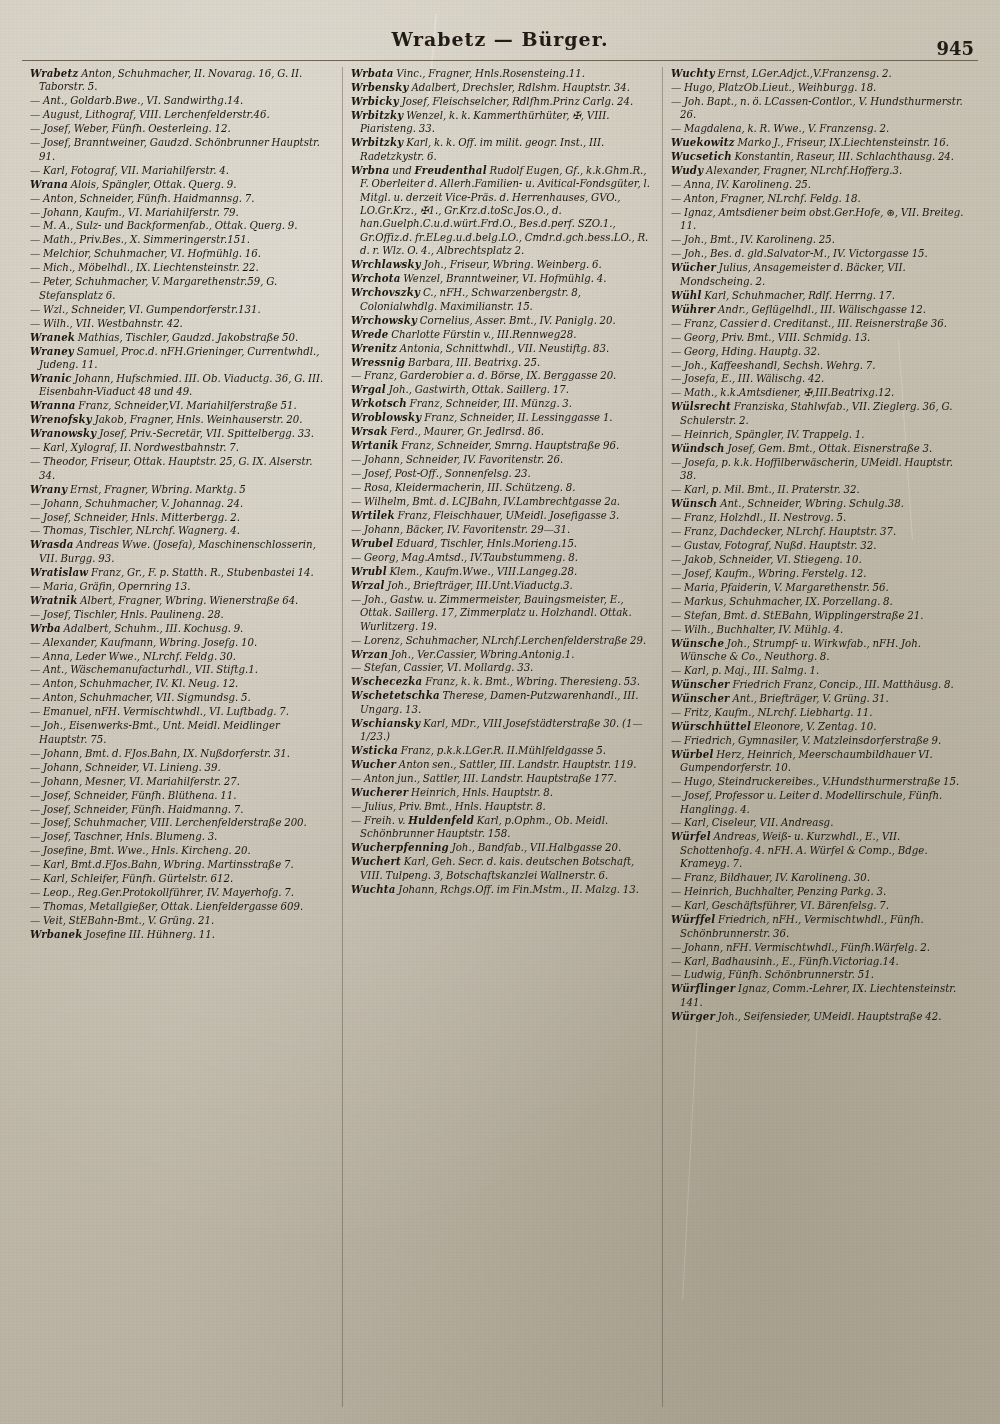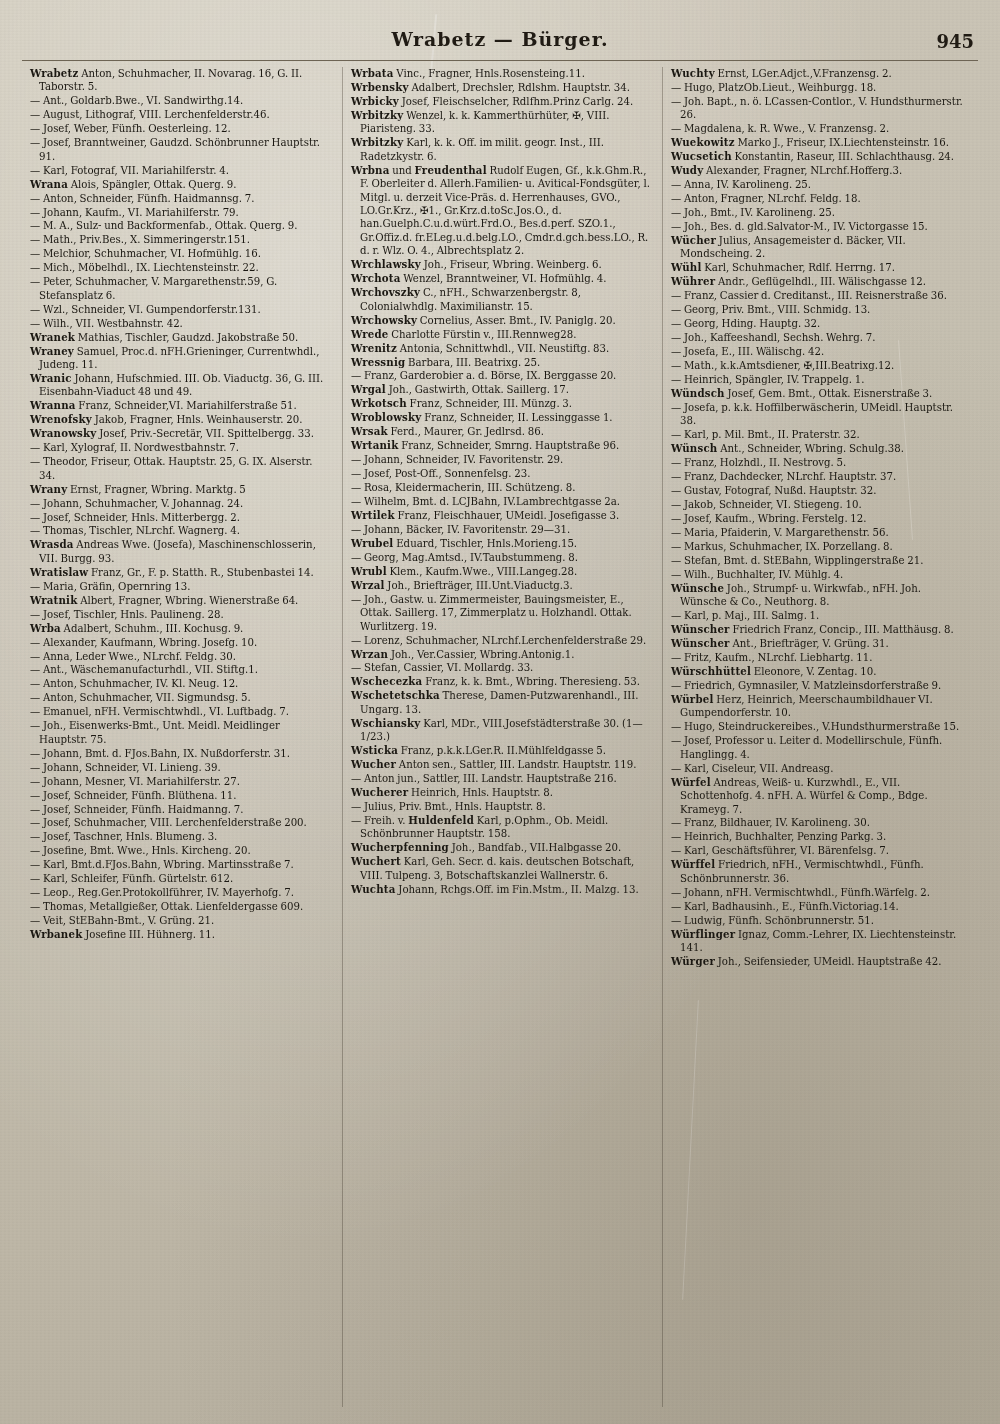--- a/index.html
+++ b/index.html
@@ -51,30 +51,31 @@
     font-family: "DejaVu Serif", serif;
     font-weight: bold;
     font-size: 19px;
     letter-spacing: 1px;
     color: #221d16;
     padding-top: 2px;
   }
   .page-number {
     position: absolute;
     right: 4px;
-    top: 5px;
+    top: 12px;
     font-size: 18px;
     font-weight: bold;
     color: #221d16;
     font-family: "DejaVu Serif", serif;
   }
   .columns {
     display: flex;
     gap: 4px;
     height: 1340px;
+    font-style: italic;
   }
   .col {
     width: 33.33%;
     box-sizing: border-box;
     padding: 0 8px;
     position: relative;
   }
   .col + .col {
     border-left: 1px solid rgba(60,52,40,0.35);
   }
@@ -182,68 +183,70 @@
         <p class="entry"><b>Wrchowsky</b> Cornelius, Asser. Bmt., IV. Panіglg. 20.</p>
         <p class="entry"><b>Wrede</b> Charlotte Fürstin v., III.Rennweg28.</p>
         <p class="entry"><b>Wrenitz</b> Antonia, Schnittwhdl., VII. Neustiftg. 83.</p>
         <p class="entry"><b>Wressnig</b> Barbara, III. Beatrixg. 25.</p>
         <p class="entry dash">— Franz, Garderobier a. d. Börse, IX. Berggasse 20.</p>
         <p class="entry"><b>Wrgal</b> Joh., Gastwirth, Ottak. Saillerg. 17.</p>
         <p class="entry"><b>Wrkotsch</b> Franz, Schneider, III. Münzg. 3.</p>
         <p class="entry"><b>Wroblowsky</b> Franz, Schneider, II. Lessinggasse 1.</p>
         <p class="entry"><b>Wrsak</b> Ferd., Maurer, Gr. Jedlrsd. 86.</p>
         <p class="entry"><b>Wrtanik</b> Franz, Schneider, Smrng. Hauptstraße 96.</p>
-        <p class="entry dash">— Johann, Schneider, IV. Favoritenstr. 29.</p>
+        <p class="entry dash">— Johann, Schneider, IV. Favoritenstr. 26.</p>
         <p class="entry dash">— Josef, Post-Off., Sonnenfelsg. 23.</p>
         <p class="entry dash">— Rosa, Kleidermacherin, III. Schützeng. 8.</p>
         <p class="entry dash">— Wilhelm, Bmt. d. LCJBahn, IV.Lambrechtgasse 2a.</p>
         <p class="entry"><b>Wrtilek</b> Franz, Fleischhauer, UMeidl. Josefigasse 3.</p>
         <p class="entry dash">— Johann, Bäcker, IV. Favoritenstr. 29—31.</p>
         <p class="entry"><b>Wrubel</b> Eduard, Tischler, Hnls.Morieng.15.</p>
         <p class="entry dash">— Georg, Mag.Amtsd., IV.Taubstummeng. 8.</p>
         <p class="entry"><b>Wrubl</b> Klem., Kaufm.Wwe., VIII.Langeg.28.</p>
         <p class="entry"><b>Wrzal</b> Joh., Briefträger, III.Unt.Viaductg.3.</p>
         <p class="entry dash">— Joh., Gastw. u. Zimmermeister, Bauingsmeister, E., Ottak. Saillerg. 17, Zimmerplatz u. Holzhandl. Ottak. Wurlitzerg. 19.</p>
         <p class="entry dash">— Lorenz, Schuhmacher, NLrchf.Lerchenfelderstraße 29.</p>
         <p class="entry"><b>Wrzan</b> Joh., Ver.Cassier, Wbring.Antonig.1.</p>
         <p class="entry dash">— Stefan, Cassier, VI. Mollardg. 33.</p>
         <p class="entry"><b>Wschecezka</b> Franz, k. k. Bmt., Wbring. Theresieng. 53.</p>
         <p class="entry"><b>Wschetetschka</b> Therese, Damen-Putzwarenhandl., III. Ungarg. 13.</p>
         <p class="entry"><b>Wschiansky</b> Karl, MDr., VIII.Josefstädterstraße 30. (1—1/23.)</p>
         <p class="entry"><b>Wsticka</b> Franz, p.k.k.LGer.R. II.Mühlfeldgasse 5.</p>
         <p class="entry"><b>Wucher</b> Anton sen., Sattler, III. Landstr. Hauptstr. 119.</p>
-        <p class="entry dash">— Anton jun., Sattler, III. Landstr. Hauptstraße 216.</p>
+        <p class="entry dash">— Anton jun., Sattler, III. Landstr. Hauptstraße 177.</p>
         <p class="entry"><b>Wucherer</b> Heinrich, Hnls. Hauptstr. 8.</p>
         <p class="entry dash">— Julius, Priv. Bmt., Hnls. Hauptstr. 8.</p>
         <p class="entry dash">— Freih. v. <b>Huldenfeld</b> Karl, p.Ophm., Ob. Meidl. Schönbrunner Hauptstr. 158.</p>
         <p class="entry"><b>Wucherpfenning</b> Joh., Bandfab., VII.Halbgasse 20.</p>
         <p class="entry"><b>Wuchert</b> Karl, Geh. Secr. d. kais. deutschen Botschaft, VIII. Tulpeng. 3, Botschaftskanzlei Wallnerstr. 6.</p>
         <p class="entry"><b>Wuchta</b> Johann, Rchgs.Off. im Fin.Mstm., II. Malzg. 13.</p>
       </div>
     <div class="col" id="col2">
         <p class="entry"><b>Wuchty</b> Ernst, LGer.Adjct.,V.Franzensg. 2.</p>
         <p class="entry dash">— Hugo, PlatzOb.Lieut., Weihburgg. 18.</p>
         <p class="entry dash">— Joh. Bapt., n. ö. LCassen-Contlor., V. Hundsthurmerstr. 26.</p>
         <p class="entry dash">— Magdalena, k. R. Wwe., V. Franzensg. 2.</p>
         <p class="entry"><b>Wuekowitz</b> Marko J., Friseur, IX.Liechtensteinstr. 16.</p>
         <p class="entry"><b>Wucsetich</b> Konstantin, Raseur, III. Schlachthausg. 24.</p>
         <p class="entry"><b>Wudy</b> Alexander, Fragner, NLrchf.Hofferg.3.</p>
         <p class="entry dash">— Anna, IV. Karolineng. 25.</p>
         <p class="entry dash">— Anton, Fragner, NLrchf. Feldg. 18.</p>
+        <p class="entry dash">— Ignaz, Amtsdiener beim obst.Ger.Hofe, ⊛, VII. Breiteg. 11.</p>
         <p class="entry dash">— Joh., Bmt., IV. Karolineng. 25.</p>
         <p class="entry dash">— Joh., Bes. d. gld.Salvator-M., IV. Victorgasse 15.</p>
         <p class="entry"><b>Wücher</b> Julius, Ansagemeister d. Bäcker, VII. Mondscheing. 2.</p>
         <p class="entry"><b>Wühl</b> Karl, Schuhmacher, Rdlf. Herrng. 17.</p>
         <p class="entry"><b>Wührer</b> Andr., Geflügelhdl., III. Wälischgasse 12.</p>
         <p class="entry dash">— Franz, Cassier d. Creditanst., III. Reisnerstraße 36.</p>
         <p class="entry dash">— Georg, Priv. Bmt., VIII. Schmidg. 13.</p>
         <p class="entry dash">— Georg, Hding. Hauptg. 32.</p>
         <p class="entry dash">— Joh., Kaffeeshandl, Sechsh. Wehrg. 7.</p>
         <p class="entry dash">— Josefa, E., III. Wälischg. 42.</p>
         <p class="entry dash">— Math., k.k.Amtsdiener, ✠,III.Beatrixg.12.</p>
+        <p class="entry"><b>Wülsrecht</b> Franziska, Stahlwfab., VII. Zieglerg. 36, G. Schulerstr. 2.</p>
         <p class="entry dash">— Heinrich, Spängler, IV. Trappelg. 1.</p>
         <p class="entry"><b>Wündsch</b> Josef, Gem. Bmt., Ottak. Eisnerstraße 3.</p>
         <p class="entry dash">— Josefa, p. k.k. Hoffilberwäscherin, UMeidl. Hauptstr. 38.</p>
         <p class="entry dash">— Karl, p. Mil. Bmt., II. Praterstr. 32.</p>
         <p class="entry"><b>Wünsch</b> Ant., Schneider, Wbring. Schulg.38.</p>
         <p class="entry dash">— Franz, Holzhdl., II. Nestrovg. 5.</p>
         <p class="entry dash">— Franz, Dachdecker, NLrchf. Hauptstr. 37.</p>
         <p class="entry dash">— Gustav, Fotograf, Nußd. Hauptstr. 32.</p>
         <p class="entry dash">— Jakob, Schneider, VI. Stiegeng. 10.</p>
         <p class="entry dash">— Josef, Kaufm., Wbring. Ferstelg. 12.</p>

